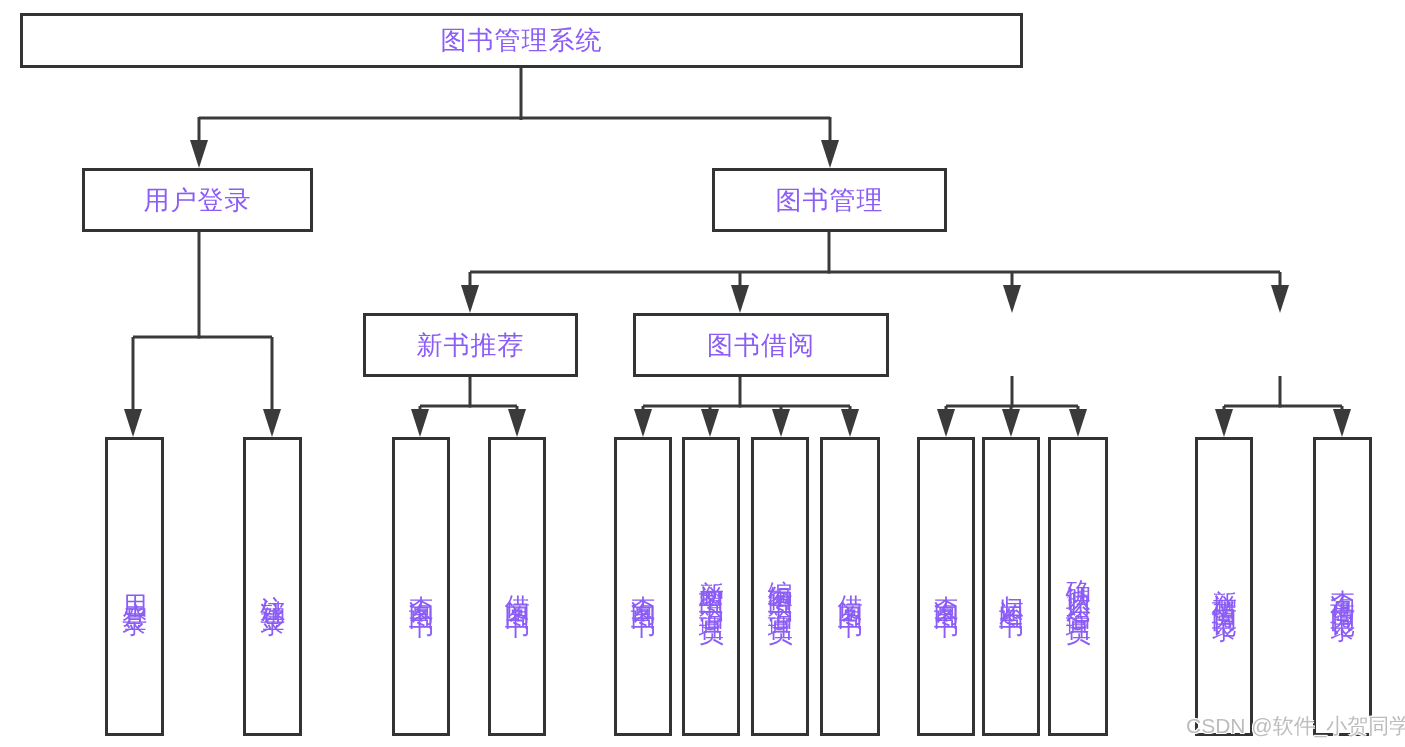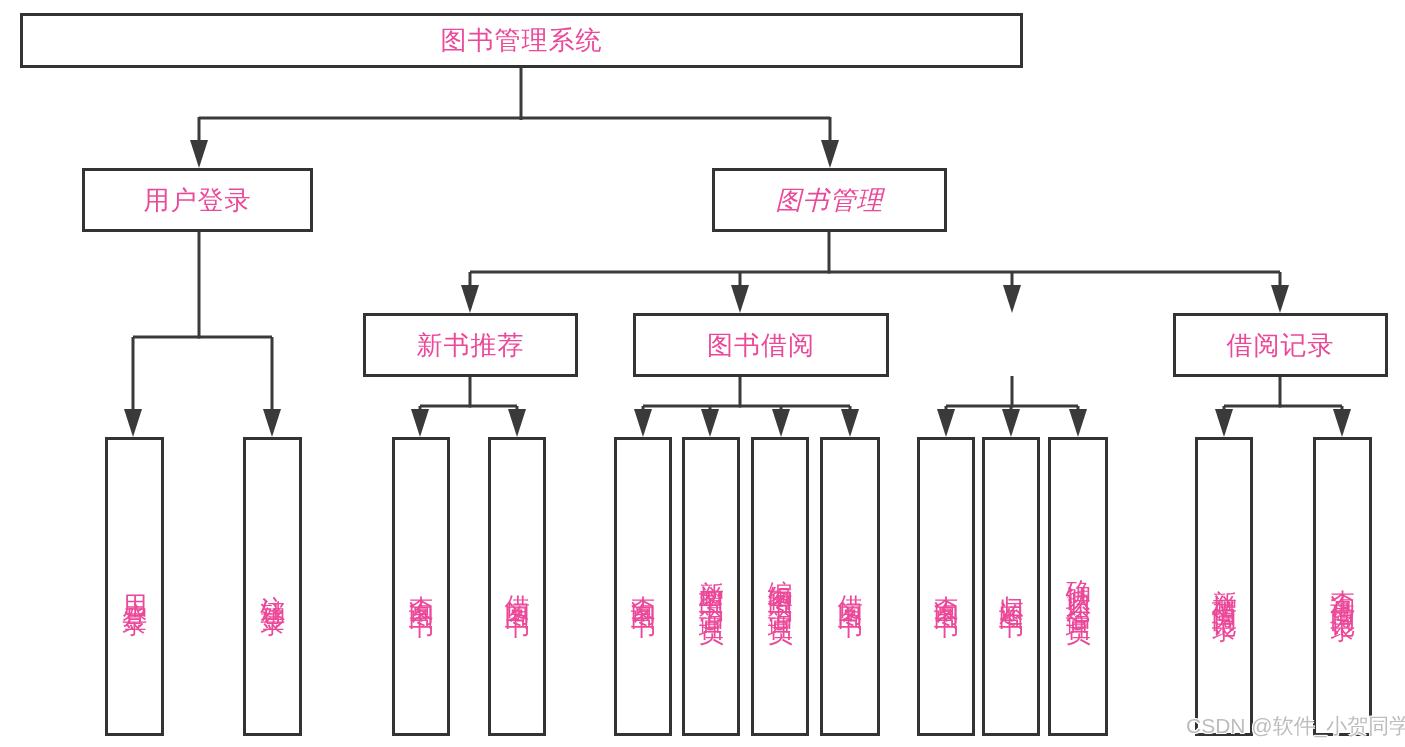--- a/index.html
+++ b/index.html
@@ -17,21 +17,21 @@
     width: 1405px; height: 747px;
   }
   .node {
     position: absolute;
     box-sizing: border-box;
     background: #ffffff;
     border: 3px solid #333333;
     display: flex;
     align-items: center;
     justify-content: center;
-    color: #ec4899;
+    color: #8b5cf6;
     font-size: 26px;
     letter-spacing: 1px;
     z-index: 2;
     text-align: center;
   }
   .leaf {
     font-size: 25px;
   }
   .leaf .vtext {
     writing-mode: vertical-rl;
@@ -125,32 +125,29 @@
     </g>
   </svg>
 
   <div class="node" style="left:20px; top:13px; width:1003px; height:55px;">
     <span>图书管理系统</span>
   </div>
 
   <div class="node" style="left:82px; top:168px; width:231px; height:64px;">
     <span>用户登录</span>
   </div>
-  <div class="node" style="left:712px; top:168px; width:235px; height:64px;font-style:italic;">
+  <div class="node" style="left:712px; top:168px; width:235px; height:64px;">
     <span>图书管理</span>
   </div>
 
   <div class="node" style="left:363px; top:313px; width:215px; height:64px;">
     <span>新书推荐</span>
   </div>
   <div class="node" style="left:633px; top:313px; width:256px; height:64px;">
     <span>图书借阅</span>
-  </div>
-  <div class="node" style="left:1173px; top:313px; width:215px; height:64px;">
-    <span>借阅记录</span>
   </div>
 
   <div class="node leaf" style="left:105px; top:437px; width:59px; height:299px;">
     <span class="vtext">用户登录</span>
   </div>
   <div class="node leaf" style="left:243px; top:437px; width:59px; height:299px;">
     <span class="vtext">注销登录</span>
   </div>
 
   <div class="node leaf" style="left:392px; top:437px; width:58px; height:299px;">

